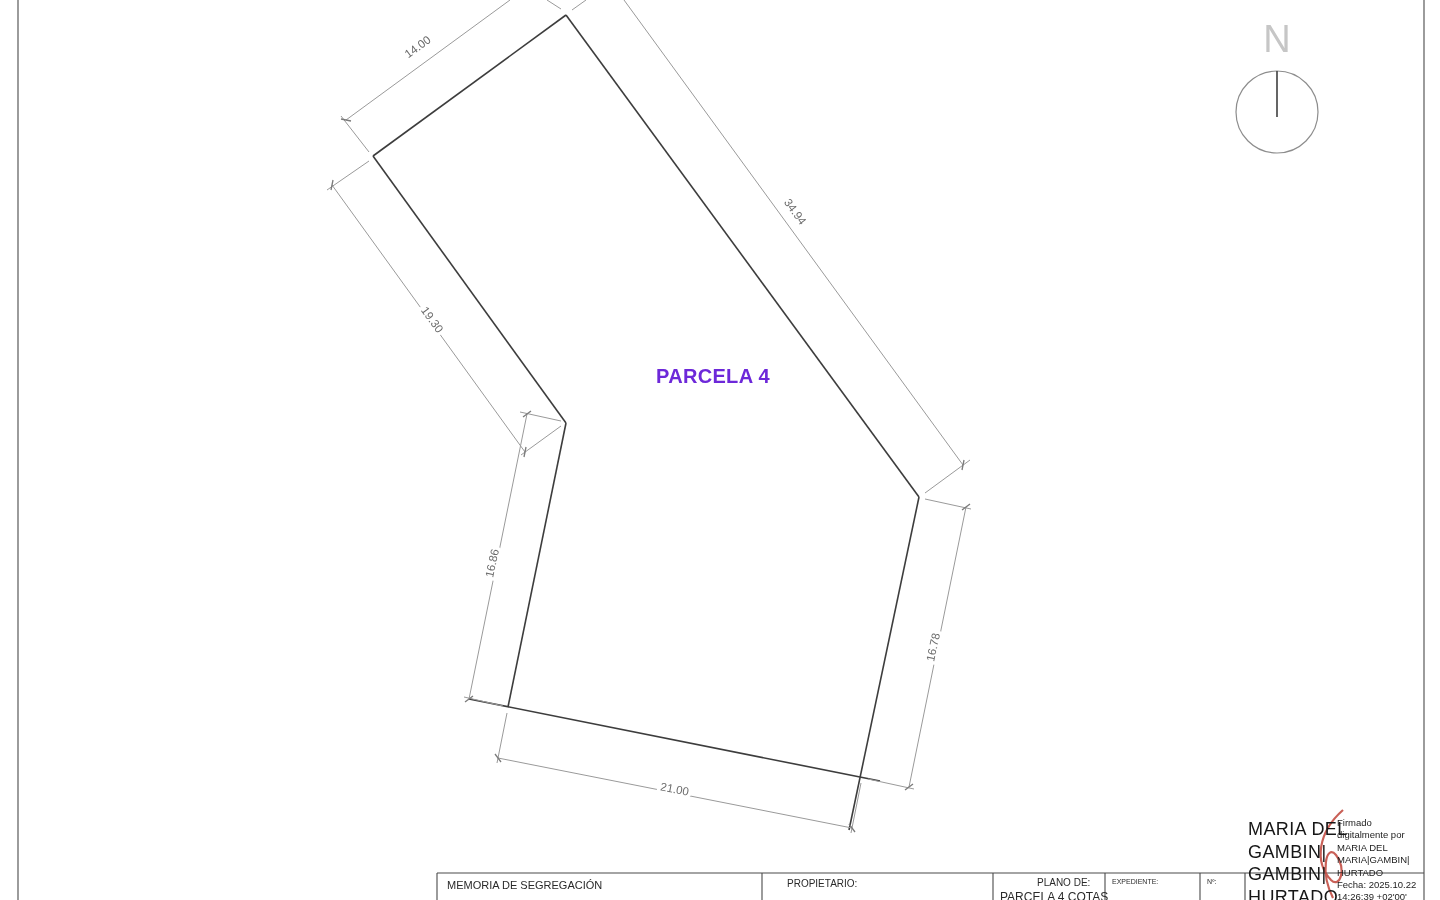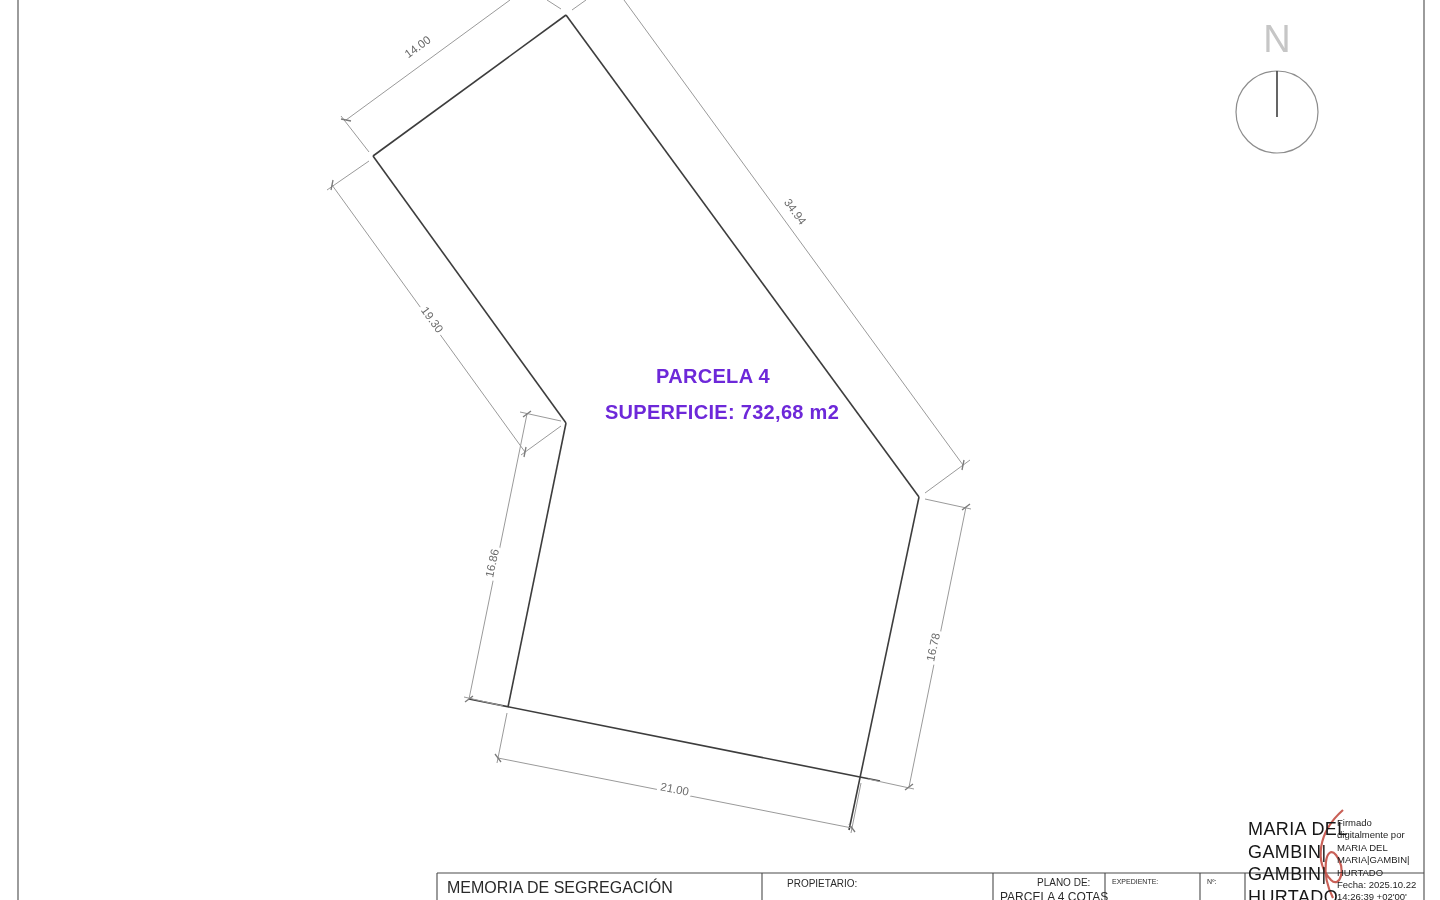--- a/index.html
+++ b/index.html
@@ -113,24 +113,23 @@
       <line class="frame" x1="993" y1="873" x2="993" y2="900"></line>
       <line class="frame" x1="1105" y1="873" x2="1105" y2="900"></line>
       <line class="frame" x1="1200" y1="873" x2="1200" y2="900"></line>
       <line class="frame" x1="1245" y1="873" x2="1245" y2="900"></line>
     </g>
 
     <path class="flourish" d="M1343,810 C1318,832 1314,862 1331,880 C1340,889 1347,868 1336,855 C1326,843 1320,872 1333,898"></path>
   </svg>
 
   <div class="abs center-label" style="left:713px;top:376px;">PARCELA 4</div>
-  <div class="abs center-label" style="left:722px;top:412px;">SUPERFICIE: 732,68 m2</div>
 
   <div>
-    <div class="abs tb-text" style="left:447px;top:879px;font-size:16px;">MEMORIA DE SEGREGACIÓN</div>
+    <div class="abs tb-text" style="left:447px;top:879px;font-size:11px;">MEMORIA DE SEGREGACIÓN</div>
     <div class="abs tb-text" style="left:770px;top:878px;font-size:10px;margin-left:17px;">PROPIETARIO:</div>
     <div class="abs tb-text" style="left:1000px;top:877px;font-size:10px;margin-left:37px;">PLANO DE:</div>
     <div class="abs tb-text" style="left:1000px;top:890px;font-size:12px;">PARCELA 4 COTAS</div>
     <div class="abs tb-text" style="left:1112px;top:878px;font-size:7px;">EXPEDIENTE:</div>
     <div class="abs tb-text" style="left:1116px;top:916px;font-size:7.5px;">049-25</div>
     <div class="abs tb-text" style="left:1207px;top:878px;font-size:7px;">Nº:</div>
   </div>
 
   <div class="abs sig-name" style="left:1248px;top:818px;">
     <div>MARIA DEL</div>

